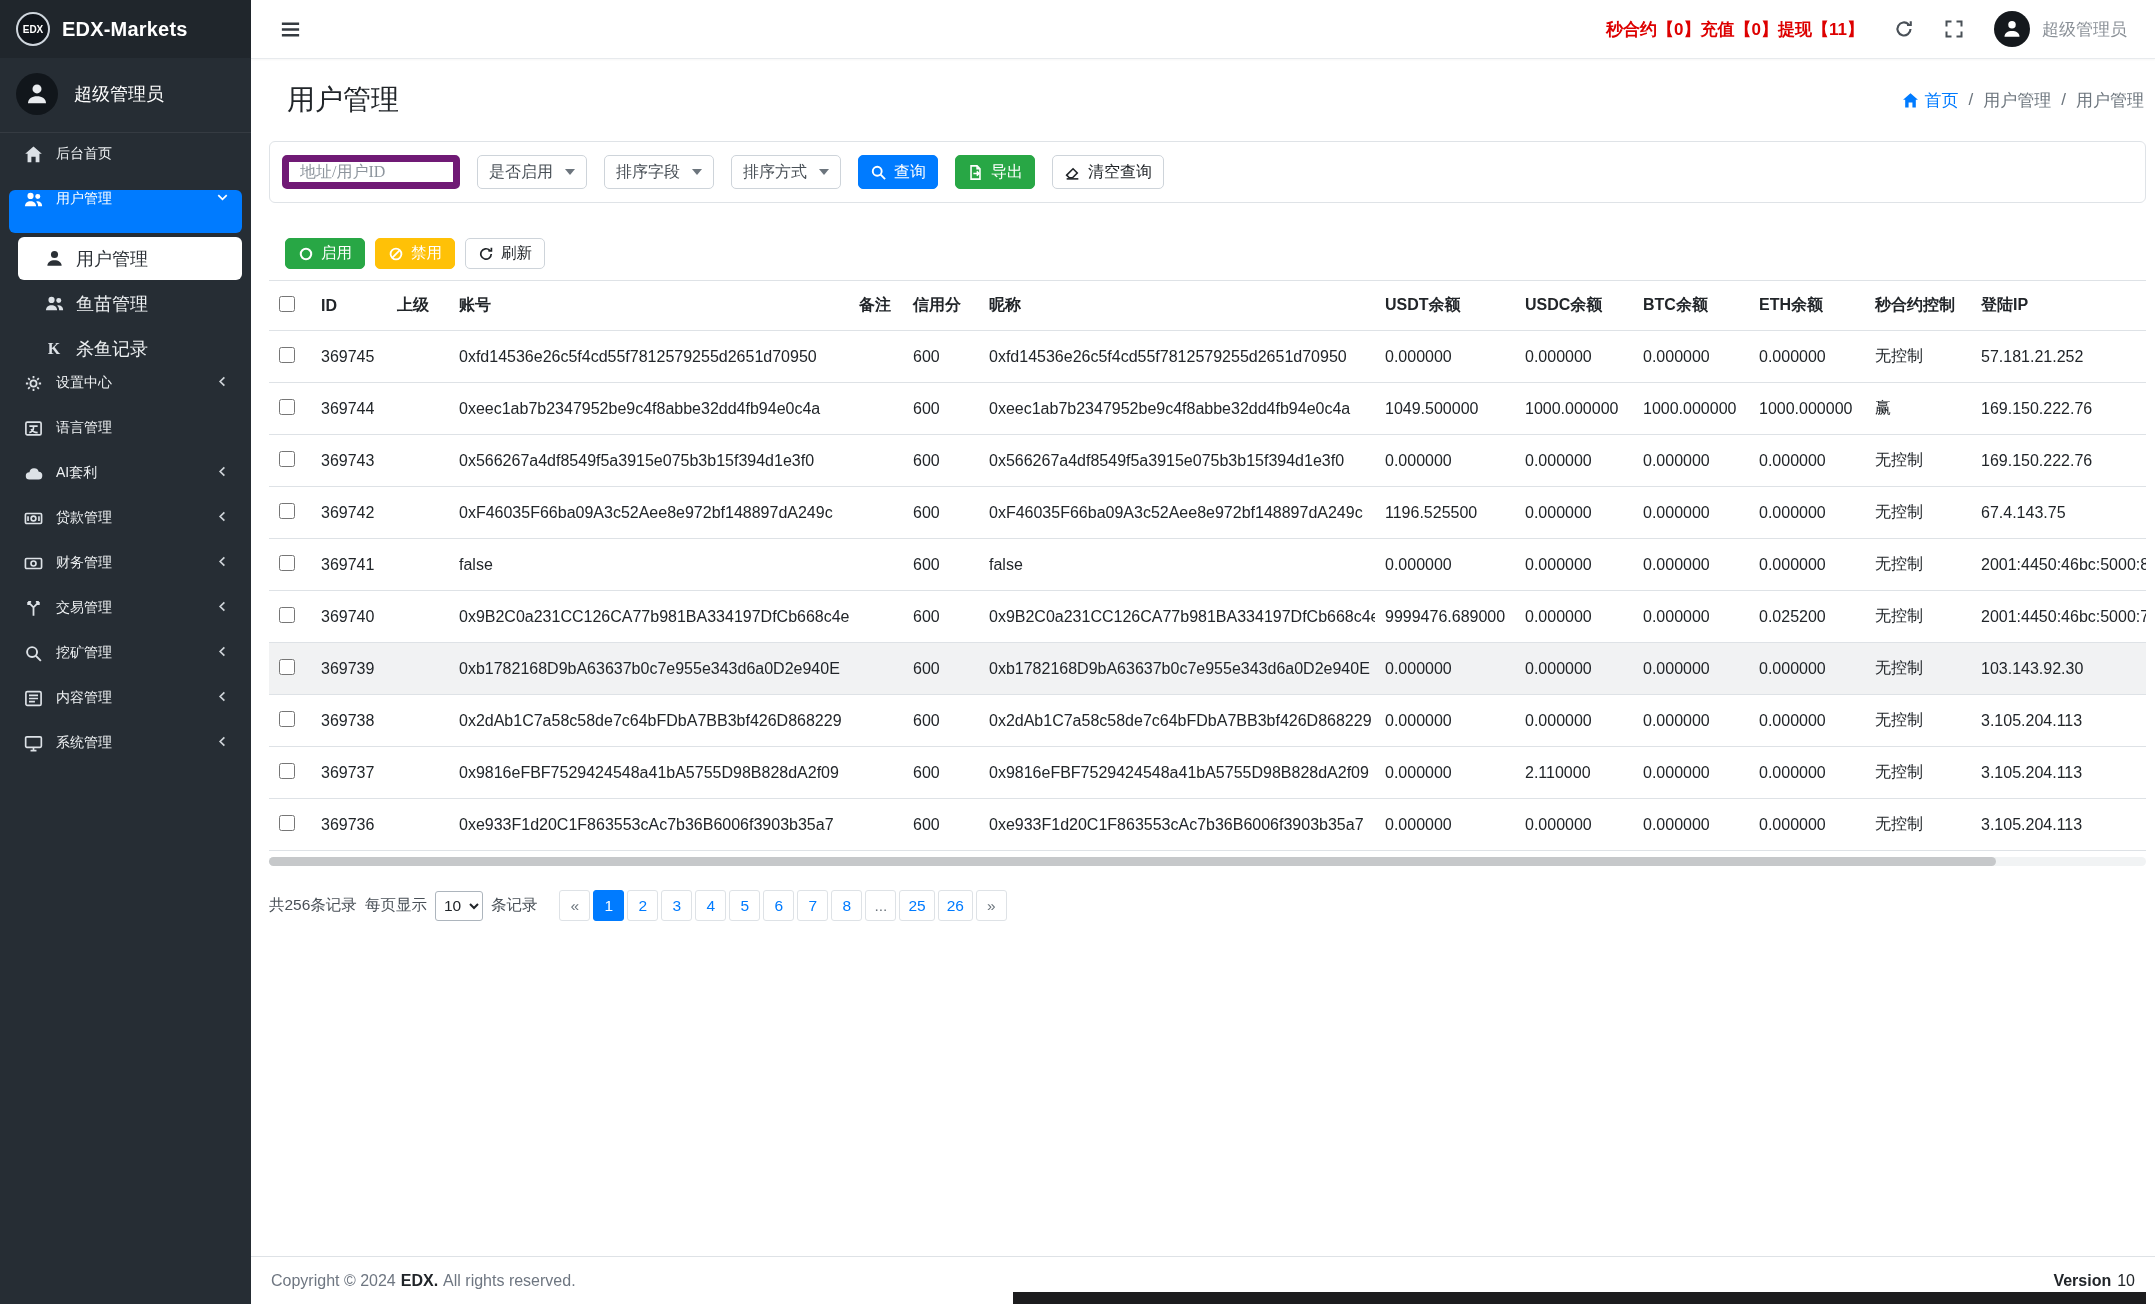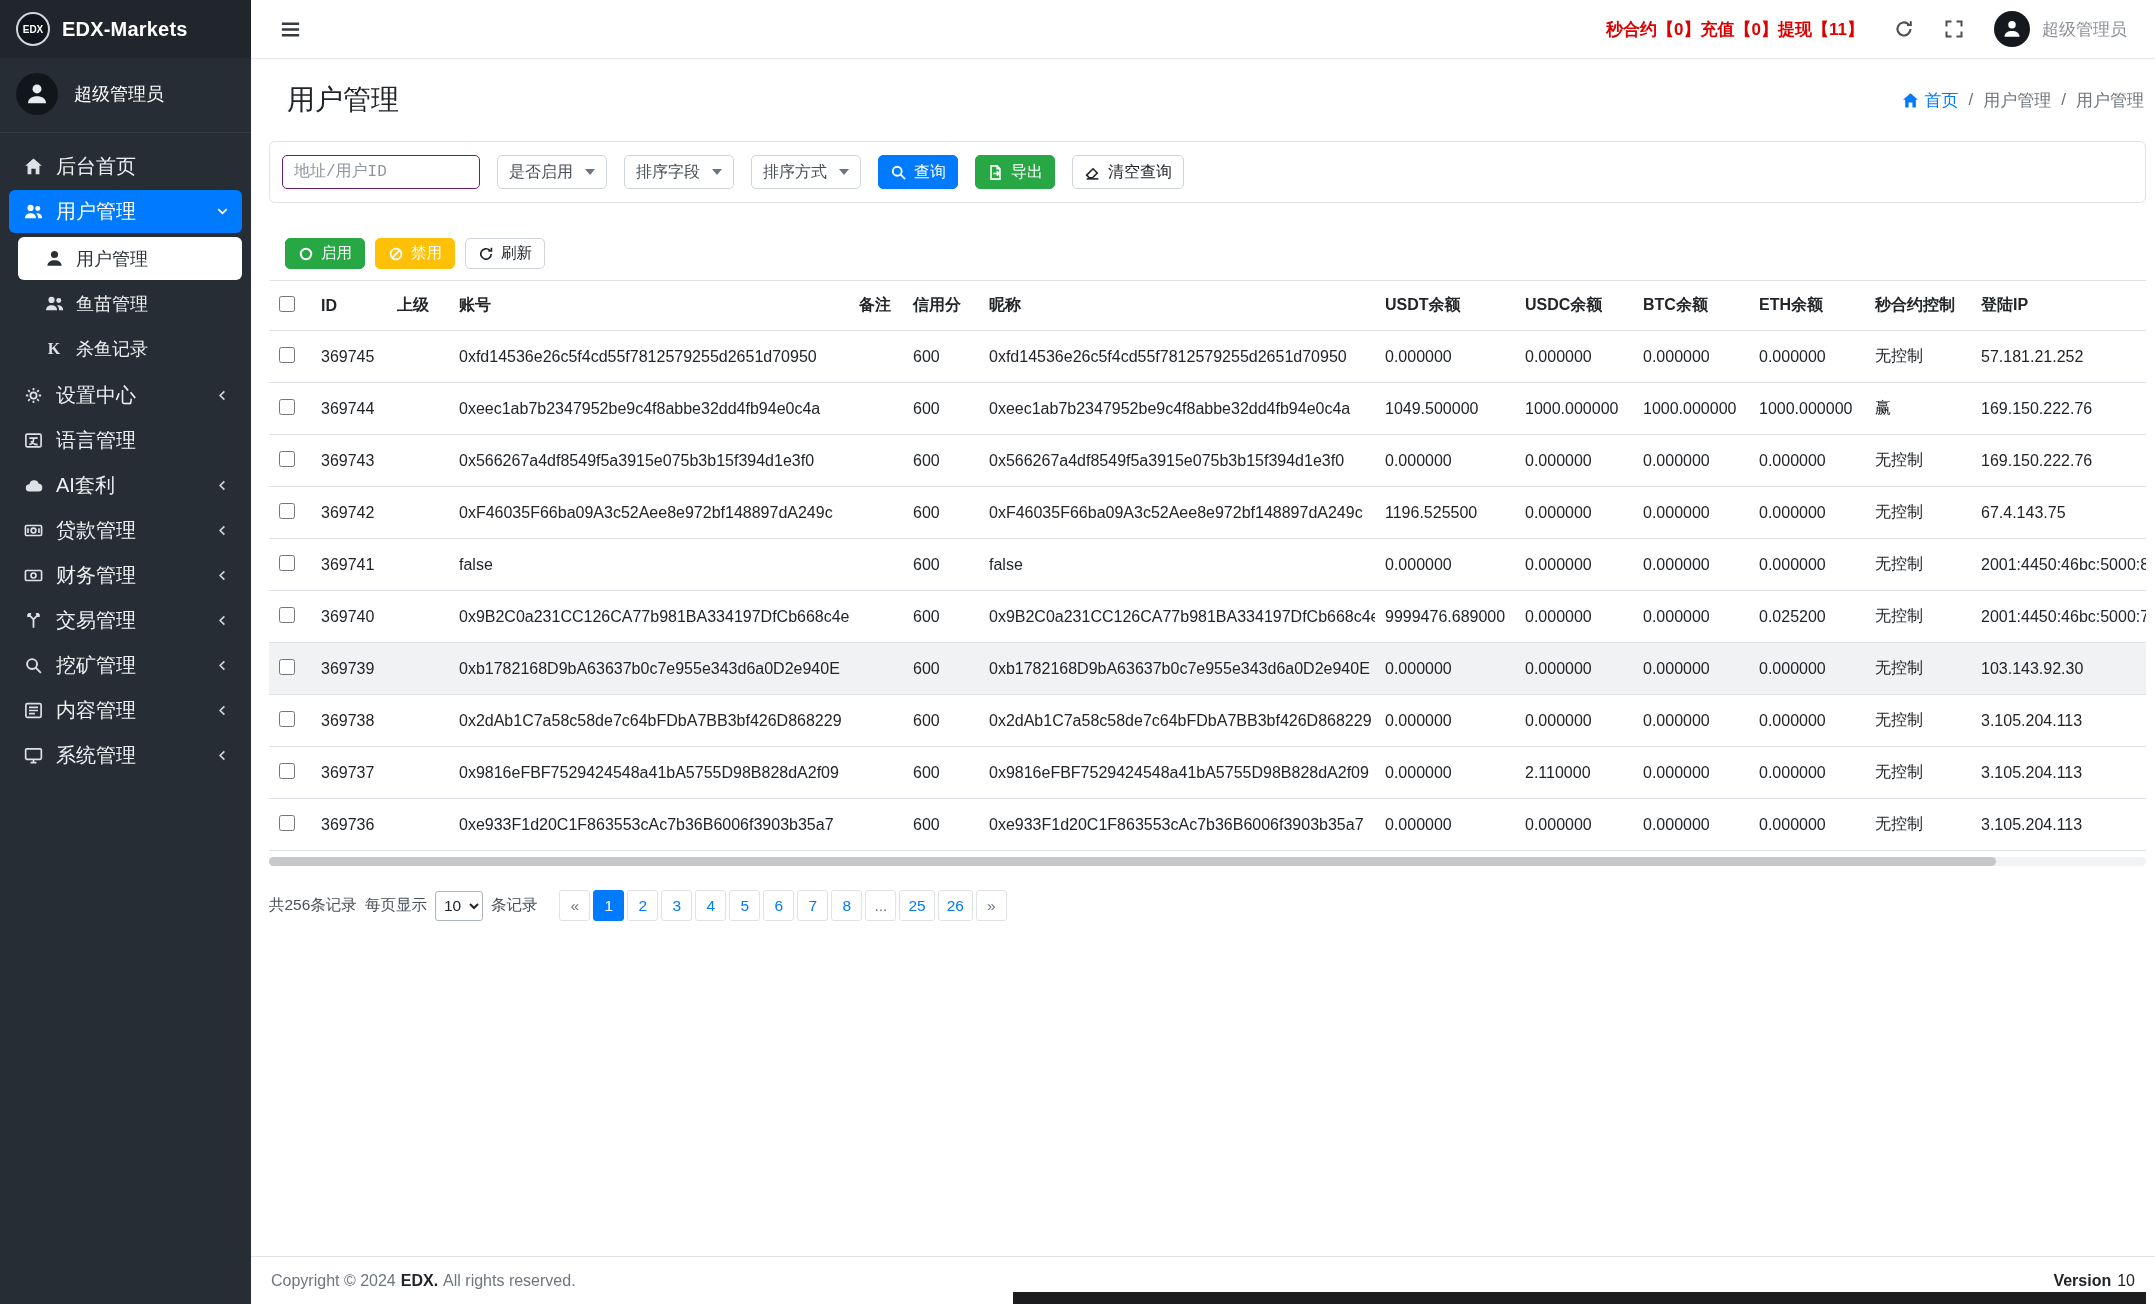--- a/index.html
+++ b/index.html
@@ -11,22 +11,22 @@
   .sidebar{width:251px;min-width:251px;background:#262d34;display:flex;flex-direction:column}
   .logo{height:58px;min-height:58px;background:#20262c;display:flex;align-items:center;gap:12px;padding:0 16px}
   .logo-badge{width:34px;height:34px;border-radius:50%;background:#10151b;border:2px solid #cfd6dd;
               display:flex;align-items:center;justify-content:center;font-size:10px;font-weight:700;color:#fff;box-sizing:border-box}
   .logo-text{font-size:20px;font-weight:700;color:#fff;letter-spacing:.2px}
   .user-panel{display:flex;align-items:center;gap:16px;padding:15px 16px 17px;border-bottom:1px solid rgba(255,255,255,.07)}
   .avatar{width:42px;height:42px;border-radius:50%;background:#11161b;display:flex;align-items:center;justify-content:center;color:#e9ecef}
   .avatar svg{width:24px;height:24px}
   .user-name{font-size:18px;color:#fff}
   .menu{padding:12px 9px;display:flex;flex-direction:column;gap:2px}
-  .menu-item{display:flex;align-items:center;gap:13px;height:43px;padding:0 12px 0 14px;border-radius:6px;
-             color:#eef1f3;font-size:20px;cursor:pointer}
+  .menu-item{display:flex;align-items:flex-start;gap:13px;height:43px;padding:0 12px 0 14px;border-radius:6px;
+             color:#eef1f3;font-size:14px;cursor:pointer}
   .mi-icon{width:20px;min-width:20px;display:flex;justify-content:center;color:#dde2e7}
   .mi-icon svg{width:19px;height:19px}
   .chev{margin-left:auto;display:flex;color:#cfd4d9}
   .chev svg{width:15px;height:15px}
   .menu-item.active{background:#007bff;color:#fff}
   .menu-item.active .mi-icon,.menu-item.active .chev{color:#fff}
   .submenu{display:flex;flex-direction:column;gap:2px;padding:2px 0 2px 9px}
   .submenu-item{display:flex;align-items:center;gap:12px;height:43px;padding:0 12px 0 26px;border-radius:6px;
                 font-size:18px;color:#eef1f3;cursor:pointer}
   .submenu-item.active{background:#ffffff;color:#2b3036}
@@ -53,22 +53,22 @@
   .page-head{display:flex;align-items:center;justify-content:space-between;padding:6px 2px 22px 18px}
   .page-title{margin:0;font-size:28px;font-weight:500;color:#212529}
   .breadcrumb{display:flex;align-items:center;gap:10px;font-size:17px;color:#6c757d}
   .bc-home{display:flex;align-items:center;gap:6px;color:#007bff;cursor:pointer}
   .bc-home svg{width:17px;height:17px}
 
   .card{border:1px solid #dfe3e7;border-radius:6px;background:#fff;margin-bottom:11px}
   .filter-card{padding:13px 12px}
   .import-card{padding:5px 12px}
   .form-row{display:flex;align-items:center;gap:17px}
-  .text-input{width:198px;height:34px;border:1px solid #701a75;border-radius:5px;padding:0 11px;
-              font-size:16px;color:#495057;font-family:Liberation Mono, monospace;box-sizing:border-box;outline:none}
+  .text-input{width:178px;height:34px;border:7px solid #701a75;border-radius:5px;padding:0 11px;
+              font-size:16px;color:#495057;font-family:Liberation Serif, serif;box-sizing:border-box;outline:none}
   .text-input::placeholder{color:#8d959d}
   .fake-select{height:34px;border:1px solid #ced4da;border-radius:5px;display:flex;align-items:center;
                padding:0 11px;font-size:16px;color:#495057;gap:12px;background:#fff;cursor:pointer;box-sizing:border-box}
   .caret{width:0;height:0;border-left:5px solid transparent;border-right:5px solid transparent;border-top:6px solid #6c757d}
   .btn{display:inline-flex;align-items:center;gap:7px;height:34px;padding:0 11px;border-radius:5px;
        font-size:16px;border:1px solid transparent;background:#fff;cursor:pointer;font-family:inherit;white-space:nowrap}
   .btn svg{width:17px;height:17px}
   .btn-primary{background:#007bff;border-color:#007bff;color:#fff}
   .btn-success{background:#28a745;border-color:#28a745;color:#fff}
   .btn-warning{background:#ffc107;border-color:#ffc107;color:#fff}

